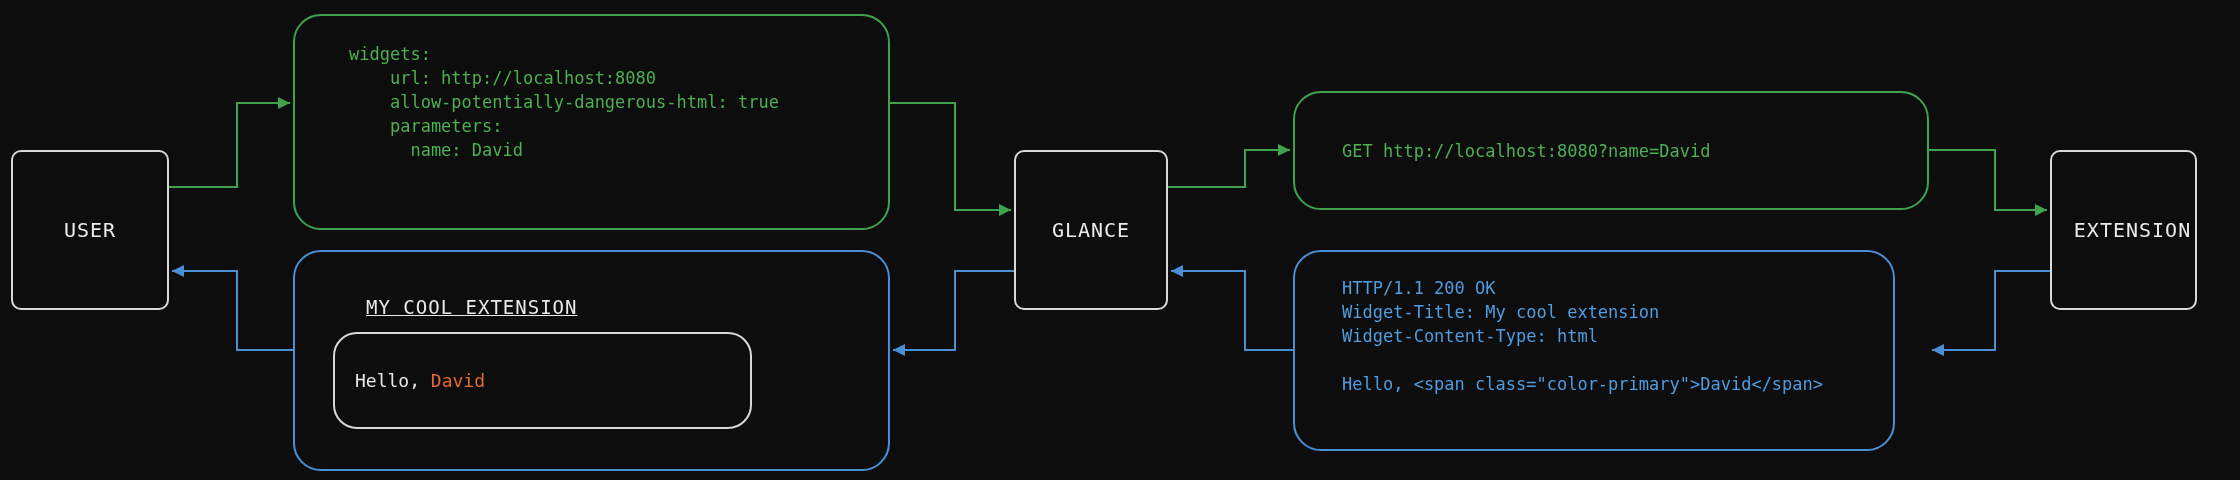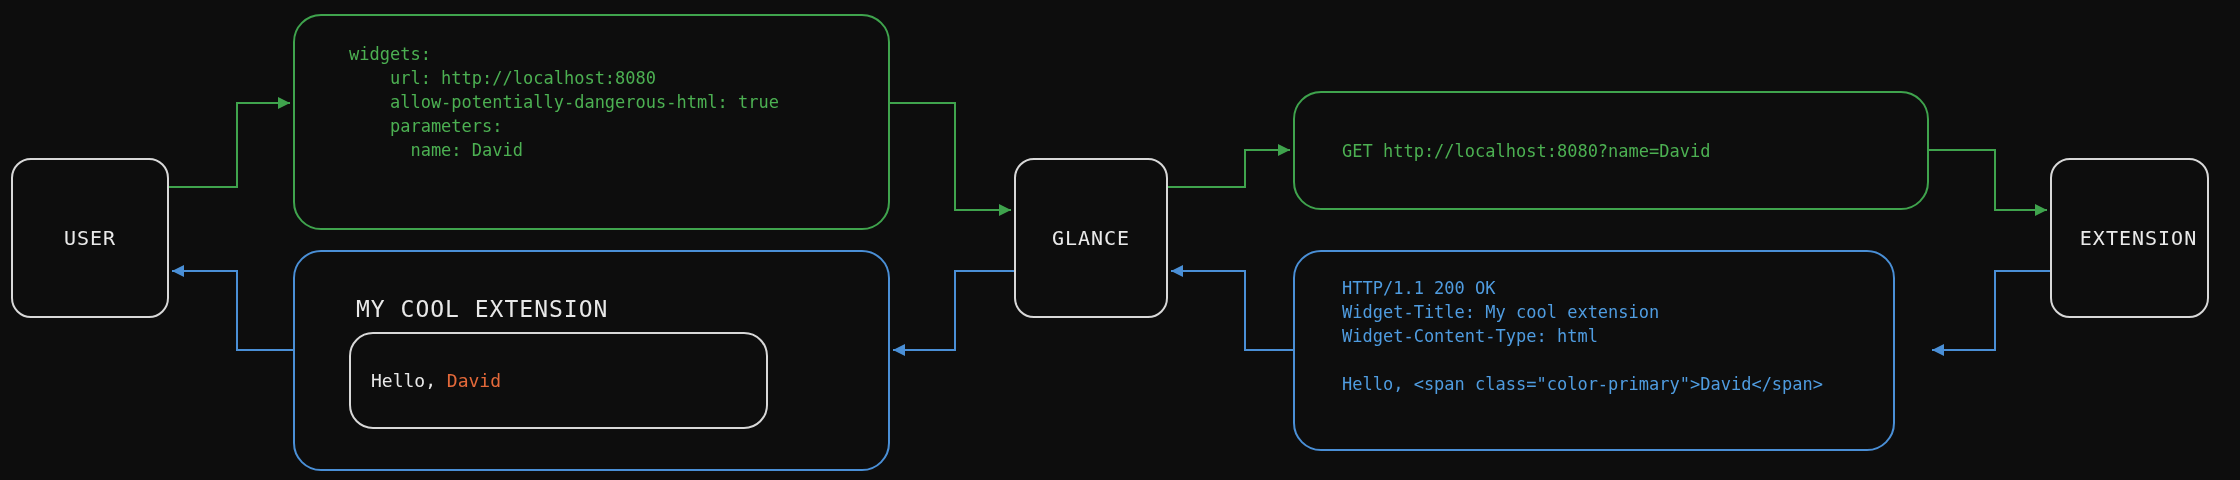--- a/index.html
+++ b/index.html
@@ -22,29 +22,28 @@
   }
   .arrow { fill: none; stroke-width: 2px; }
   .arrow.green { stroke: var(--color-green, #3fa34d); }
   .arrow.blue  { stroke: var(--color-blue, #4a8fd6); }
   #ah-green path { fill: var(--color-green, #3fa34d); }
   #ah-blue path  { fill: var(--color-blue, #4a8fd6); }
 
   .node {
     position: absolute;
     border: 2px solid var(--color-node_border, #d8d8d8);
-    border-radius: 20px;
+    border-radius: 10px;
     display: flex;
     align-items: center;
     justify-content: center;
     color: var(--color-node_text, #eaeaea);
     font-size: 20px;
     letter-spacing: 1px;
     background: var(--color-background, #0d0d0d);
-    margin-top: 8px;
   }
   .box {
     position: absolute;
     border-radius: 28px;
     background: var(--color-background, #0d0d0d);
   }
   .box.green {
     border: 2px solid var(--color-green, #3fa34d);
     color: var(--color-green_text, #4cb052);
   }
@@ -54,40 +53,40 @@
   }
   .flex-center { display: flex; align-items: center; }
   .code-line {
     white-space: pre;
     font-size: 17px;
     line-height: 24px;
     min-height: 24px;
   }
   .widget-title {
     position: absolute;
-    left: 61px;
+    left: 71px;
     top: 44px;
     color: var(--color-white_text, #e8e8e8);
-    font-size: 23px;
+    font-size: 19px;
     letter-spacing: 1px;
+    text-decoration: underline;
   }
   .widget-frame {
     position: absolute;
     left: 38px;
     top: 80px;
     width: 419px;
     height: 97px;
     border: 2px solid var(--color-node_border, #d8d8d8);
     border-radius: 24px;
     display: flex;
     align-items: center;
     padding-left: 20px;
     white-space: pre;
     font-size: 18px;
-    margin-left: 16px;
   }
   .greeting-prefix { color: var(--color-white_text, #e8e8e8); }
   .greeting-name   { color: var(--color-orange, #e4693a); }
 </style>
 </head>
 <body>
 
 <div class="canvas">
 
   <svg class="arrows" width="2240" height="480" viewBox="0 0 2240 480" xmlns="http://www.w3.org/2000/svg">
@@ -110,21 +109,21 @@
   </svg>
 
   <div class="node" style="left:11px;top:150px;width:158px;height:160px;">
     <span>USER</span>
   </div>
 
   <div class="node" style="left:1014px;top:150px;width:154px;height:160px;">
     <span>GLANCE</span>
   </div>
 
-  <div class="node" style="left:2050px;top:150px;width:159px;height:160px;padding-left:18px;">
+  <div class="node" style="left:2050px;top:150px;width:147px;height:160px;padding-left:18px;">
     <span>EXTENSION</span>
   </div>
 
   <div class="box green" style="left:293px;top:14px;width:597px;height:216px;padding:26px 20px 0 54px;">
     <div class="code-line">widgets:</div>
     <div class="code-line">    url: http://localhost:8080</div>
     <div class="code-line">    allow-potentially-dangerous-html: true</div>
     <div class="code-line">    parameters:</div>
     <div class="code-line">      name: David</div>
   </div>

